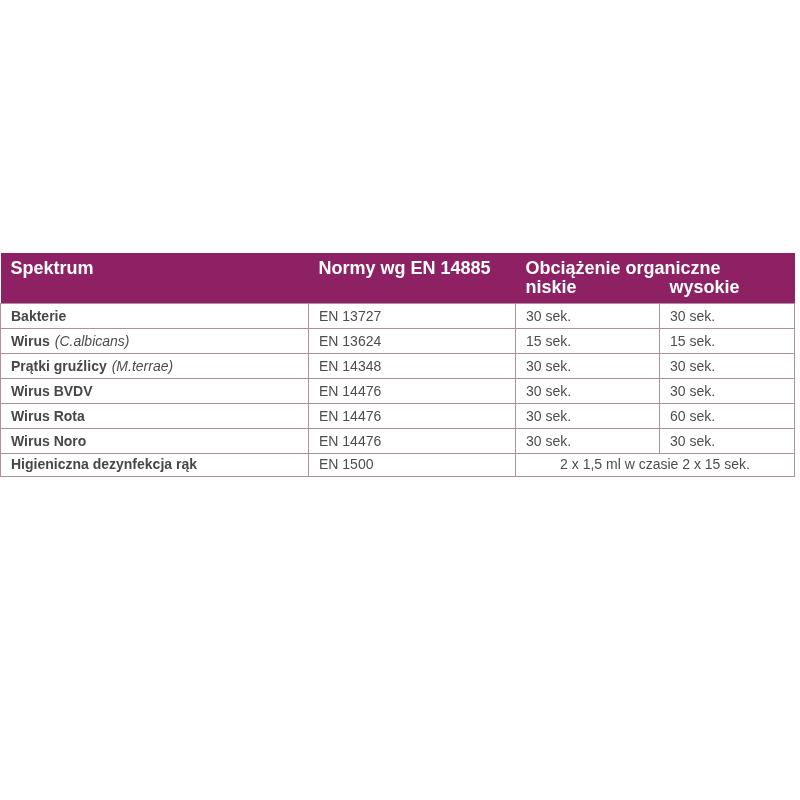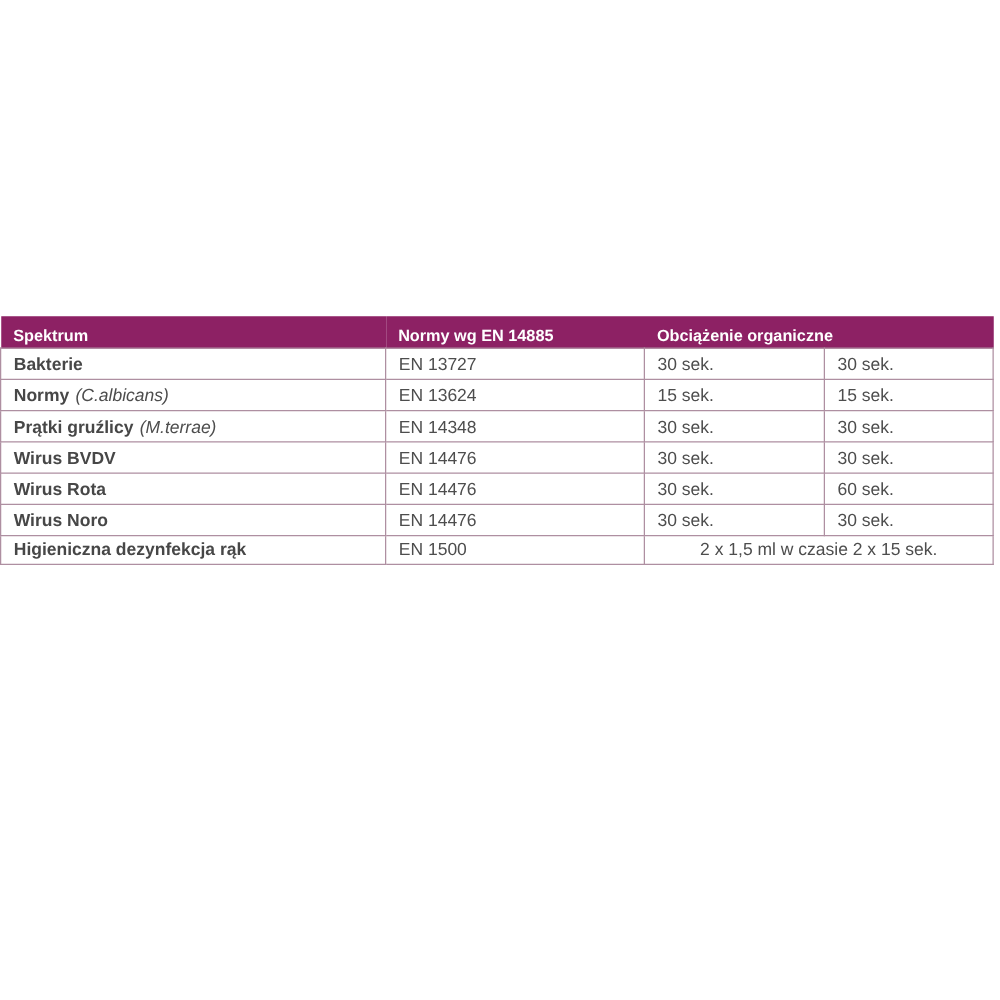--- a/index.html
+++ b/index.html
@@ -27,21 +27,21 @@
     width:794px;
     font-size:14px;
     color:var(--text);
   }
   thead th{
     background:var(--header-bg);
     color:var(--header-text);
     font-weight:700;
     text-align:left;
     border:none;
-    font-size:13px;
+    font-size:18px;
   }
   thead tr.h1 th{padding:7px 10px 1px 10px;line-height:17px;}
   thead tr.h2 th{padding:1px 10px 7px 10px;line-height:17px;}
   tbody td{
     border:1px solid var(--border);
     padding:4px 10px;
     line-height:16px;
     vertical-align:middle;
     background:#ffffff;
     margin-left:40px;
@@ -63,31 +63,37 @@
         <col style="width:207px">
         <col style="width:144px">
         <col style="width:135px">
       </colgroup>
       <thead>
         <tr class="h1">
           <th>Spektrum</th>
           <th>Normy wg EN 14885</th>
           <th colspan="2">Obciążenie organiczne</th>
         </tr>
+        <tr class="h2">
+          <th></th>
+          <th></th>
+          <th>niskie</th>
+          <th>wysokie</th>
+        </tr>
       </thead>
       <tbody id="table-body">
   <tr>
     <td><strong>Bakterie</strong><span class="note"></span></td>
     <td>EN 13727</td>
     <td>30 sek.</td>
     <td>30 sek.</td>
   </tr>
 
   <tr>
-    <td><strong>Normy</strong><span class="note">(C.albicans)</span></td>
+    <td><strong>Wirus</strong><span class="note">(C.albicans)</span></td>
     <td>EN 13624</td>
     <td>15 sek.</td>
     <td>15 sek.</td>
   </tr>
 
   <tr>
     <td><strong>Prątki gruźlicy</strong><span class="note">(M.terrae)</span></td>
     <td>EN 14348</td>
     <td>30 sek.</td>
     <td>30 sek.</td>

